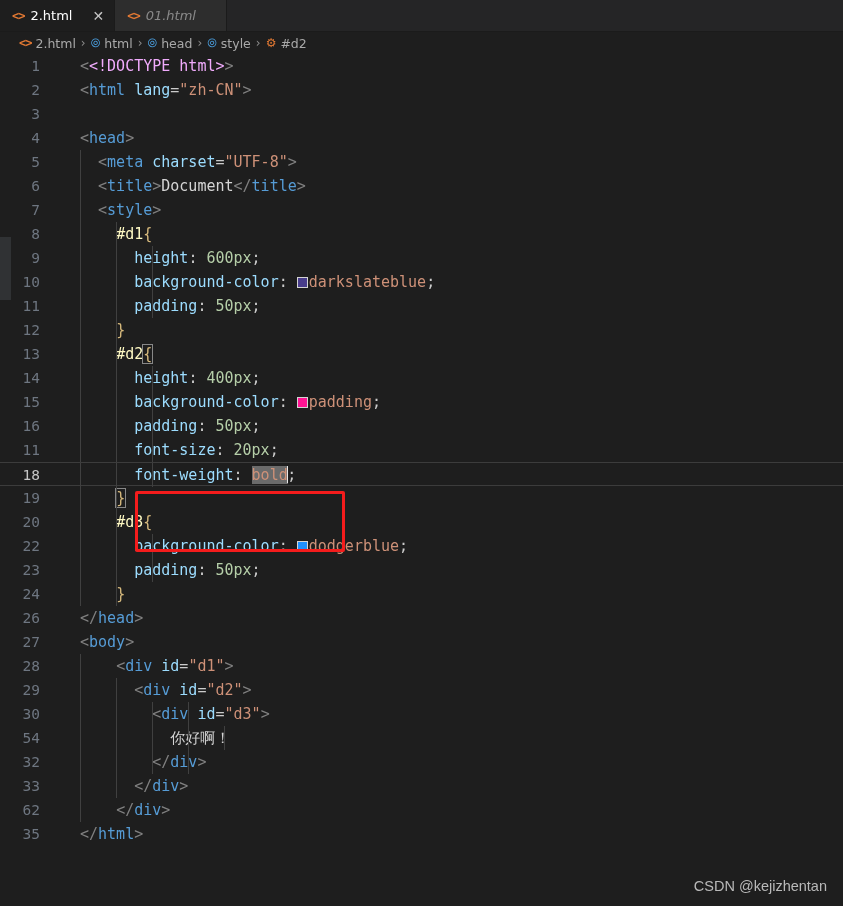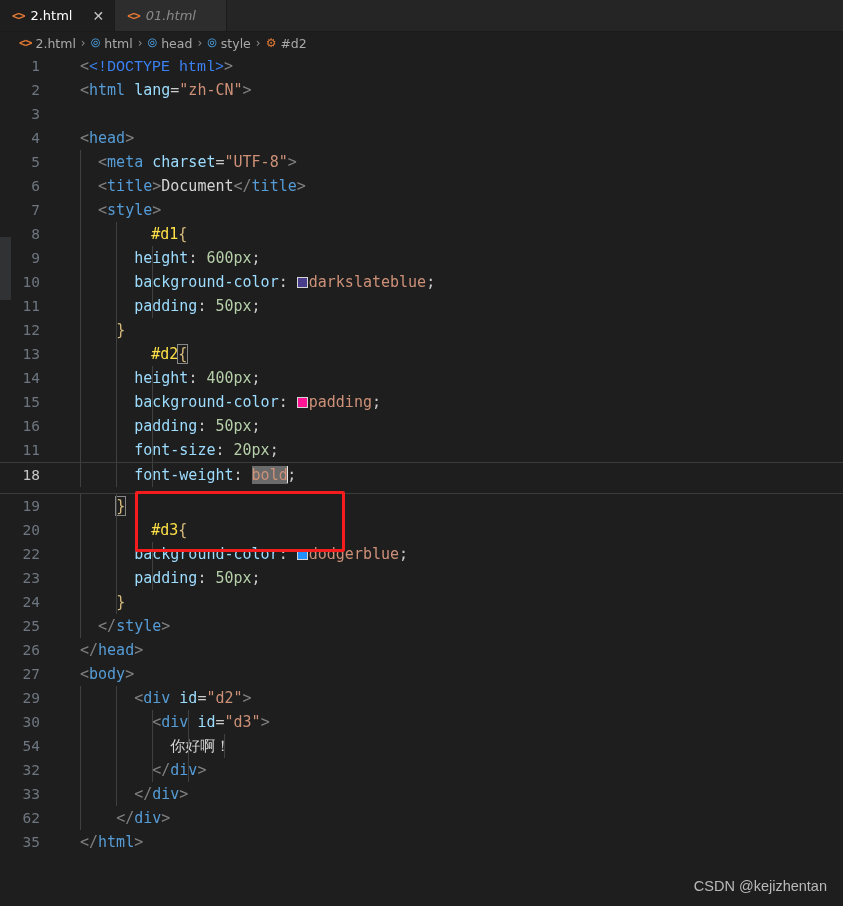--- a/index.html
+++ b/index.html
@@ -131,21 +131,21 @@
   .line {
     height: 24px;
     line-height: 24px;
     display: flex;
     position: relative;
     white-space: pre;
   }
   .line.current {
     border-top: 1px solid #3c3c3c;
     border-bottom: 1px solid #3c3c3c;
-    height: 32px;
+    height: 24px;
   }
 
   .ln {
     width: 62px;
     min-width: 62px;
     text-align: right;
     padding-right: 22px;
     color: #6e7681;
     font-size: 14.5px;
     user-select: none;
@@ -165,27 +165,27 @@
     width: 1px;
     height: 24px;
     background: #404040;
   }
 
   
   .tag      { color: #569cd6; }
   .brk      { color: #808080; }
   .attr     { color: #9cdcfe; }
   .str      { color: #ce9178; }
-  .sel      { color: #fde047; padding-left: 35px; }
+  .sel      { color: #fef9c3; }
   .prop     { color: #9cdcfe; }
   .num      { color: #b5cea8; }
   .val      { color: #ce9178; }
   .punc     { color: #cccccc; }
   .txt      { color: #d4d4d4; }
-  .doctype  { color: #3b82f6; font-family: Liberation Mono, monospace; }
+  .doctype  { color: #f0abfc; }
   .cbrace   { color: #d7ba7d; }
   .cbrace-match {
     color: #d7ba7d;
     outline: 1px solid #888888;
   }
 
   .swatch {
     display: inline-block;
     width: 11px;
     height: 11px;
@@ -397,35 +397,35 @@
     <div class="line">
       <span class="ln">23</span>
       <span class="code"><span class="ig" style="left:18px"></span><span class="ig" style="left:54px"></span><span class="ig" style="left:90px"></span>      <span class="prop">padding</span><span class="punc">: </span><span class="num">50px</span><span class="punc">;</span></span>
     </div>
 
     <div class="line">
       <span class="ln">24</span>
       <span class="code"><span class="ig" style="left:18px"></span><span class="ig" style="left:54px"></span>    <span class="cbrace">}</span></span>
     </div>
 
-    <div class="line">
-      <span class="ln">25</span>
-      <span class="code"><span class="ig" style="left:18px"></span>  <span class="brk">&lt;/</span><span class="tag">style</span><span class="brk">&gt;</span></span>
-    </div>
 
     <div class="line">
       <span class="ln">26</span>
       <span class="code"><span class="brk">&lt;/</span><span class="tag">head</span><span class="brk">&gt;</span></span>
     </div>
 
     <div class="line">
       <span class="ln">27</span>
       <span class="code"><span class="brk">&lt;</span><span class="tag">body</span><span class="brk">&gt;</span></span>
     </div>
 
+    <div class="line">
+      <span class="ln">28</span>
+      <span class="code"><span class="ig" style="left:18px"></span>    <span class="brk">&lt;</span><span class="tag">div</span> <span class="attr">id</span><span class="punc">=</span><span class="str">"d1"</span><span class="brk">&gt;</span></span>
+    </div>
 
     <div class="line">
       <span class="ln">29</span>
       <span class="code"><span class="ig" style="left:18px"></span><span class="ig" style="left:54px"></span>      <span class="brk">&lt;</span><span class="tag">div</span> <span class="attr">id</span><span class="punc">=</span><span class="str">"d2"</span><span class="brk">&gt;</span></span>
     </div>
 
     <div class="line">
       <span class="ln">30</span>
       <span class="code"><span class="ig" style="left:18px"></span><span class="ig" style="left:54px"></span><span class="ig" style="left:90px"></span><span class="ig" style="left:126px"></span>        <span class="brk">&lt;</span><span class="tag">div</span> <span class="attr">id</span><span class="punc">=</span><span class="str">"d3"</span><span class="brk">&gt;</span></span>
     </div>

